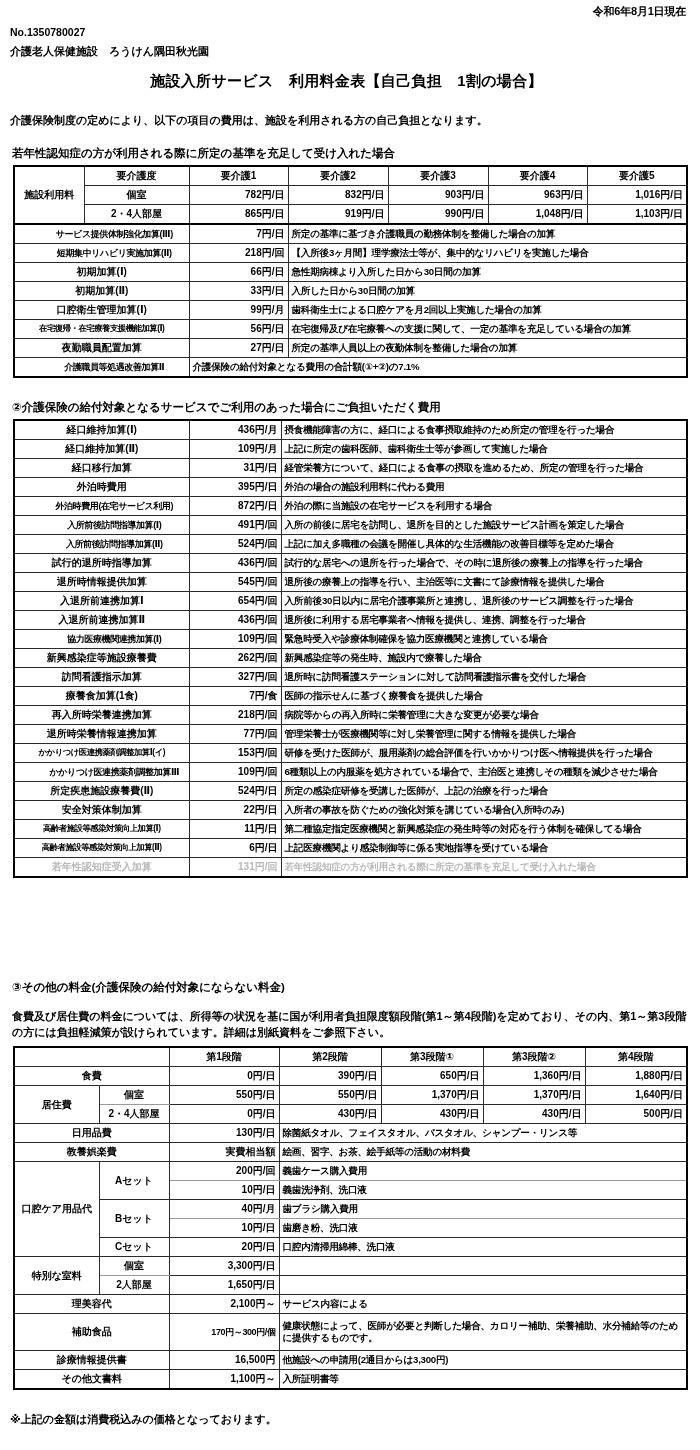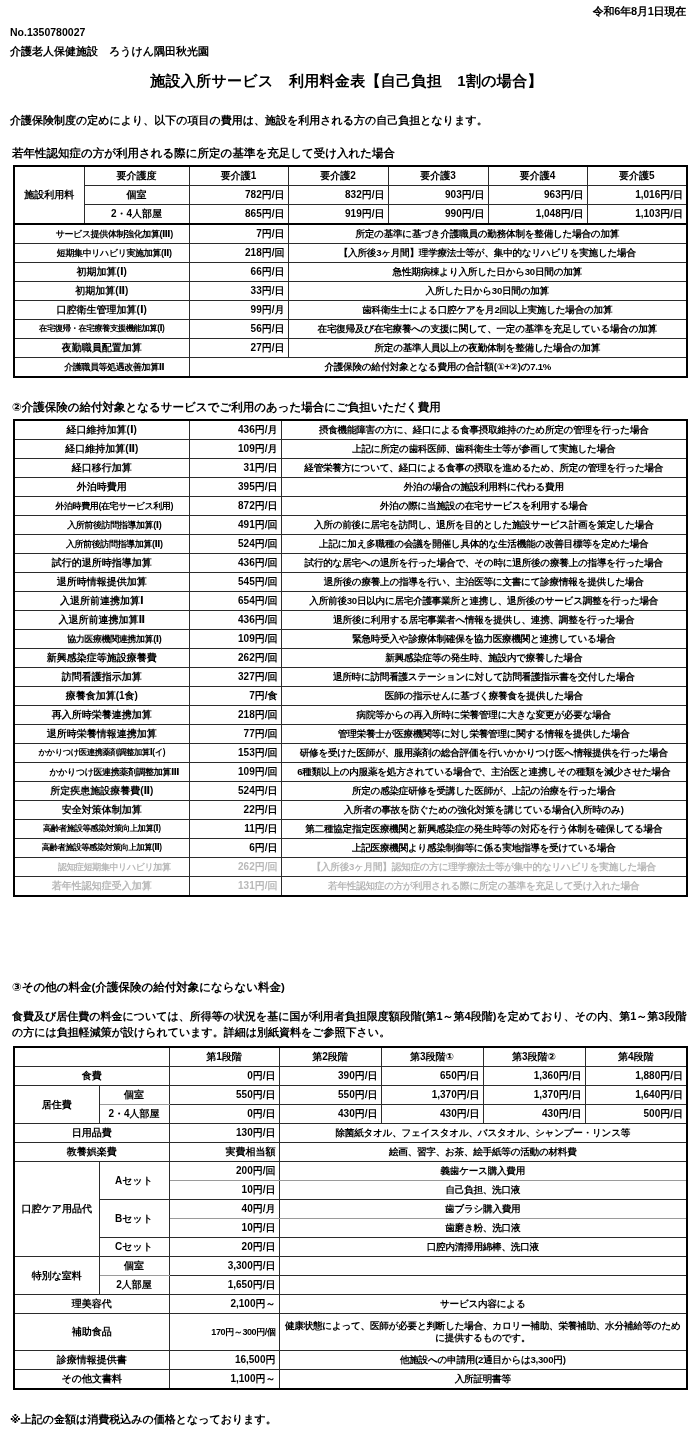--- a/index.html
+++ b/index.html
@@ -86,21 +86,21 @@
     padding: 1px 3px;
     font-weight: bold;
     line-height: 1.15;
     height: 16px;
     vertical-align: middle;
     white-space: nowrap;
     overflow: hidden;
   }
   .c { text-align: center; }
   .r { text-align: right; }
-  .l { text-align: center; }
+  .l { text-align: left; }
   .outer-l { border-left: 2px solid #000; }
   .outer-r { border-right: 2px solid #000; }
   .outer-t { border-top: 2px solid #000; }
   .outer-b { border-bottom: 2px solid #000; }
   .thin-b { border-bottom: 1px solid #9a9a9a; }
   .thin-t { border-top: 1px solid #9a9a9a; }
   .grey { color: #b9b9b9; }
   .grey td { color: #b9b9b9; }
   .small { font-size: 9px; letter-spacing: -0.4px; padding-left: 28px; }
   .xsmall { font-size: 8.4px; letter-spacing: -0.5px; }
@@ -333,25 +333,20 @@
             <td class="c outer-l xsmall">高齢者施設等感染対策向上加算(Ⅰ)</td>
             <td class="r">11円/日</td>
             <td class="l desc outer-r">第二種協定指定医療機関と新興感染症の発生時等の対応を行う体制を確保してる場合</td>
           </tr>
           <tr>
             <td class="c outer-l xsmall">高齢者施設等感染対策向上加算(Ⅱ)</td>
             <td class="r">6円/日</td>
             <td class="l desc outer-r">上記医療機関より感染制御等に係る実地指導を受けている場合</td>
           </tr>
           <tr class="grey">
-            <td class="c outer-l small">認知症短期集中リハビリ加算</td>
-            <td class="r">262円/回</td>
-            <td class="l desc outer-r">【入所後3ヶ月間】認知症の方に理学療法士等が集中的なリハビリを実施した場合</td>
-          </tr>
-          <tr class="grey">
             <td class="c outer-l  outer-b">若年性認知症受入加算</td>
             <td class="r outer-b">131円/回</td>
             <td class="l desc outer-r outer-b">若年性認知症の方が利用される際に所定の基準を充足して受け入れた場合</td>
           </tr>
         </tbody>
     </table>
   </div>
 
   <div class="sec-wrap" style="top:980px;">
     <div class="sec-head">③その他の料金(介護保険の給付対象にならない料金)</div>
@@ -420,21 +415,21 @@
         </tr>
 
         <tr>
           <td rowspan="5" class="c outer-l">口腔ケア用品代</td>
           <td rowspan="2" class="c">Aセット</td>
           <td class="r thin-b">200円/回</td>
           <td colspan="4" class="l desc thin-b outer-r">義歯ケース購入費用</td>
         </tr>
         <tr>
           <td class="r thin-t">10円/日</td>
-          <td colspan="4" class="l desc thin-t outer-r">自己負担、洗口液</td>
+          <td colspan="4" class="l desc thin-t outer-r">義歯洗浄剤、洗口液</td>
         </tr>
 
         <tr>
           <td rowspan="2" class="c">Bセット</td>
           <td class="r thin-b">40円/月</td>
           <td colspan="4" class="l desc thin-b outer-r">歯ブラシ購入費用</td>
         </tr>
         <tr>
           <td class="r thin-t">10円/日</td>
           <td colspan="4" class="l desc thin-t outer-r">歯磨き粉、洗口液</td>

